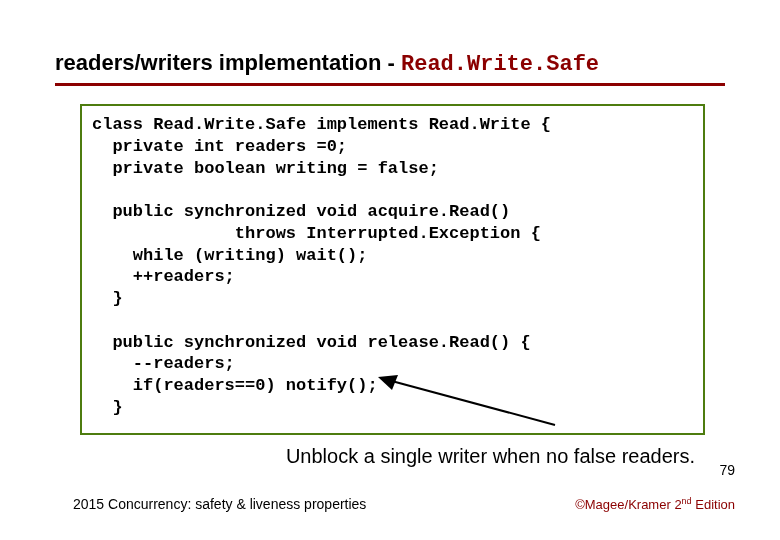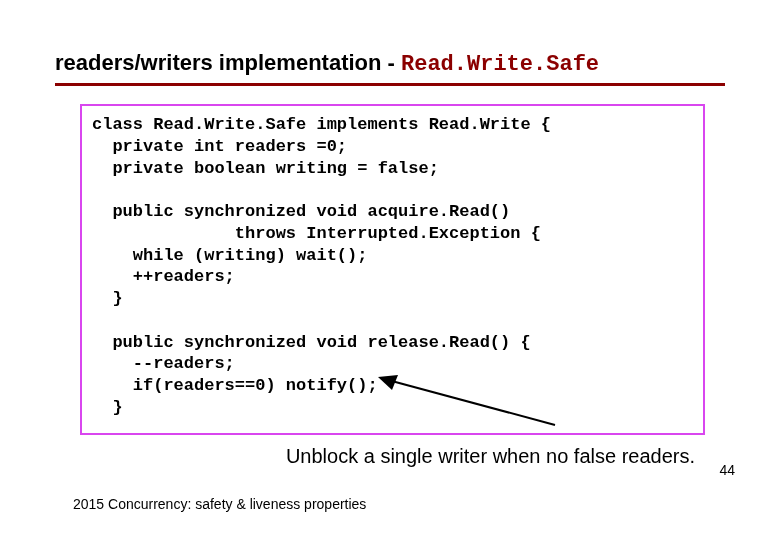--- a/index.html
+++ b/index.html
@@ -28,21 +28,21 @@
     font-family: "Courier New", Courier, monospace;
     font-weight: bold;
     color: #8b0000;
   }
   .hr {
     border: none;
     border-top: 3px solid #8b0000;
     margin: 4px 0 18px 0;
   }
   .codebox {
-    border: 2px solid #d946ef;
+    border: 2px solid #4d7c0f;
     margin: 8px 20px 0 25px;
     padding: 8px 10px 14px 10px;
   }
   .code {
     font-family: "Courier New", Courier, monospace;
     font-size: 17px;
     font-weight: bold;
     line-height: 1.28;
     white-space: pre;
     color: #000;
@@ -103,23 +103,26 @@
   }
 
   public synchronized void release.Read() {
     --readers;
     if(readers==0) notify();
   }</div>
   </div>
 
   <div class="caption">Unblock a single writer when no false readers.</div>
 
-  <div class="slidenum">44</div>
+  <div class="slidenum">79</div>
 
   <div class="footer-left">2015  Concurrency: safety &amp; liveness properties</div>
 
+  <div class="footer-right">
+    <span>©Magee/Kramer </span><span>2</span><sup>nd</sup><span> Edition</span>
+  </div>
 
   <svg class="arrow" style="left:370px; top:370px;" width="190" height="60">
     <line x1="185" y1="55" x2="18" y2="10" stroke="#000" stroke-width="2"></line>
     <polygon points="8,7 28,5 22,20" fill="#000"></polygon>
   </svg>
 
 </div>
 
 </body></html>

